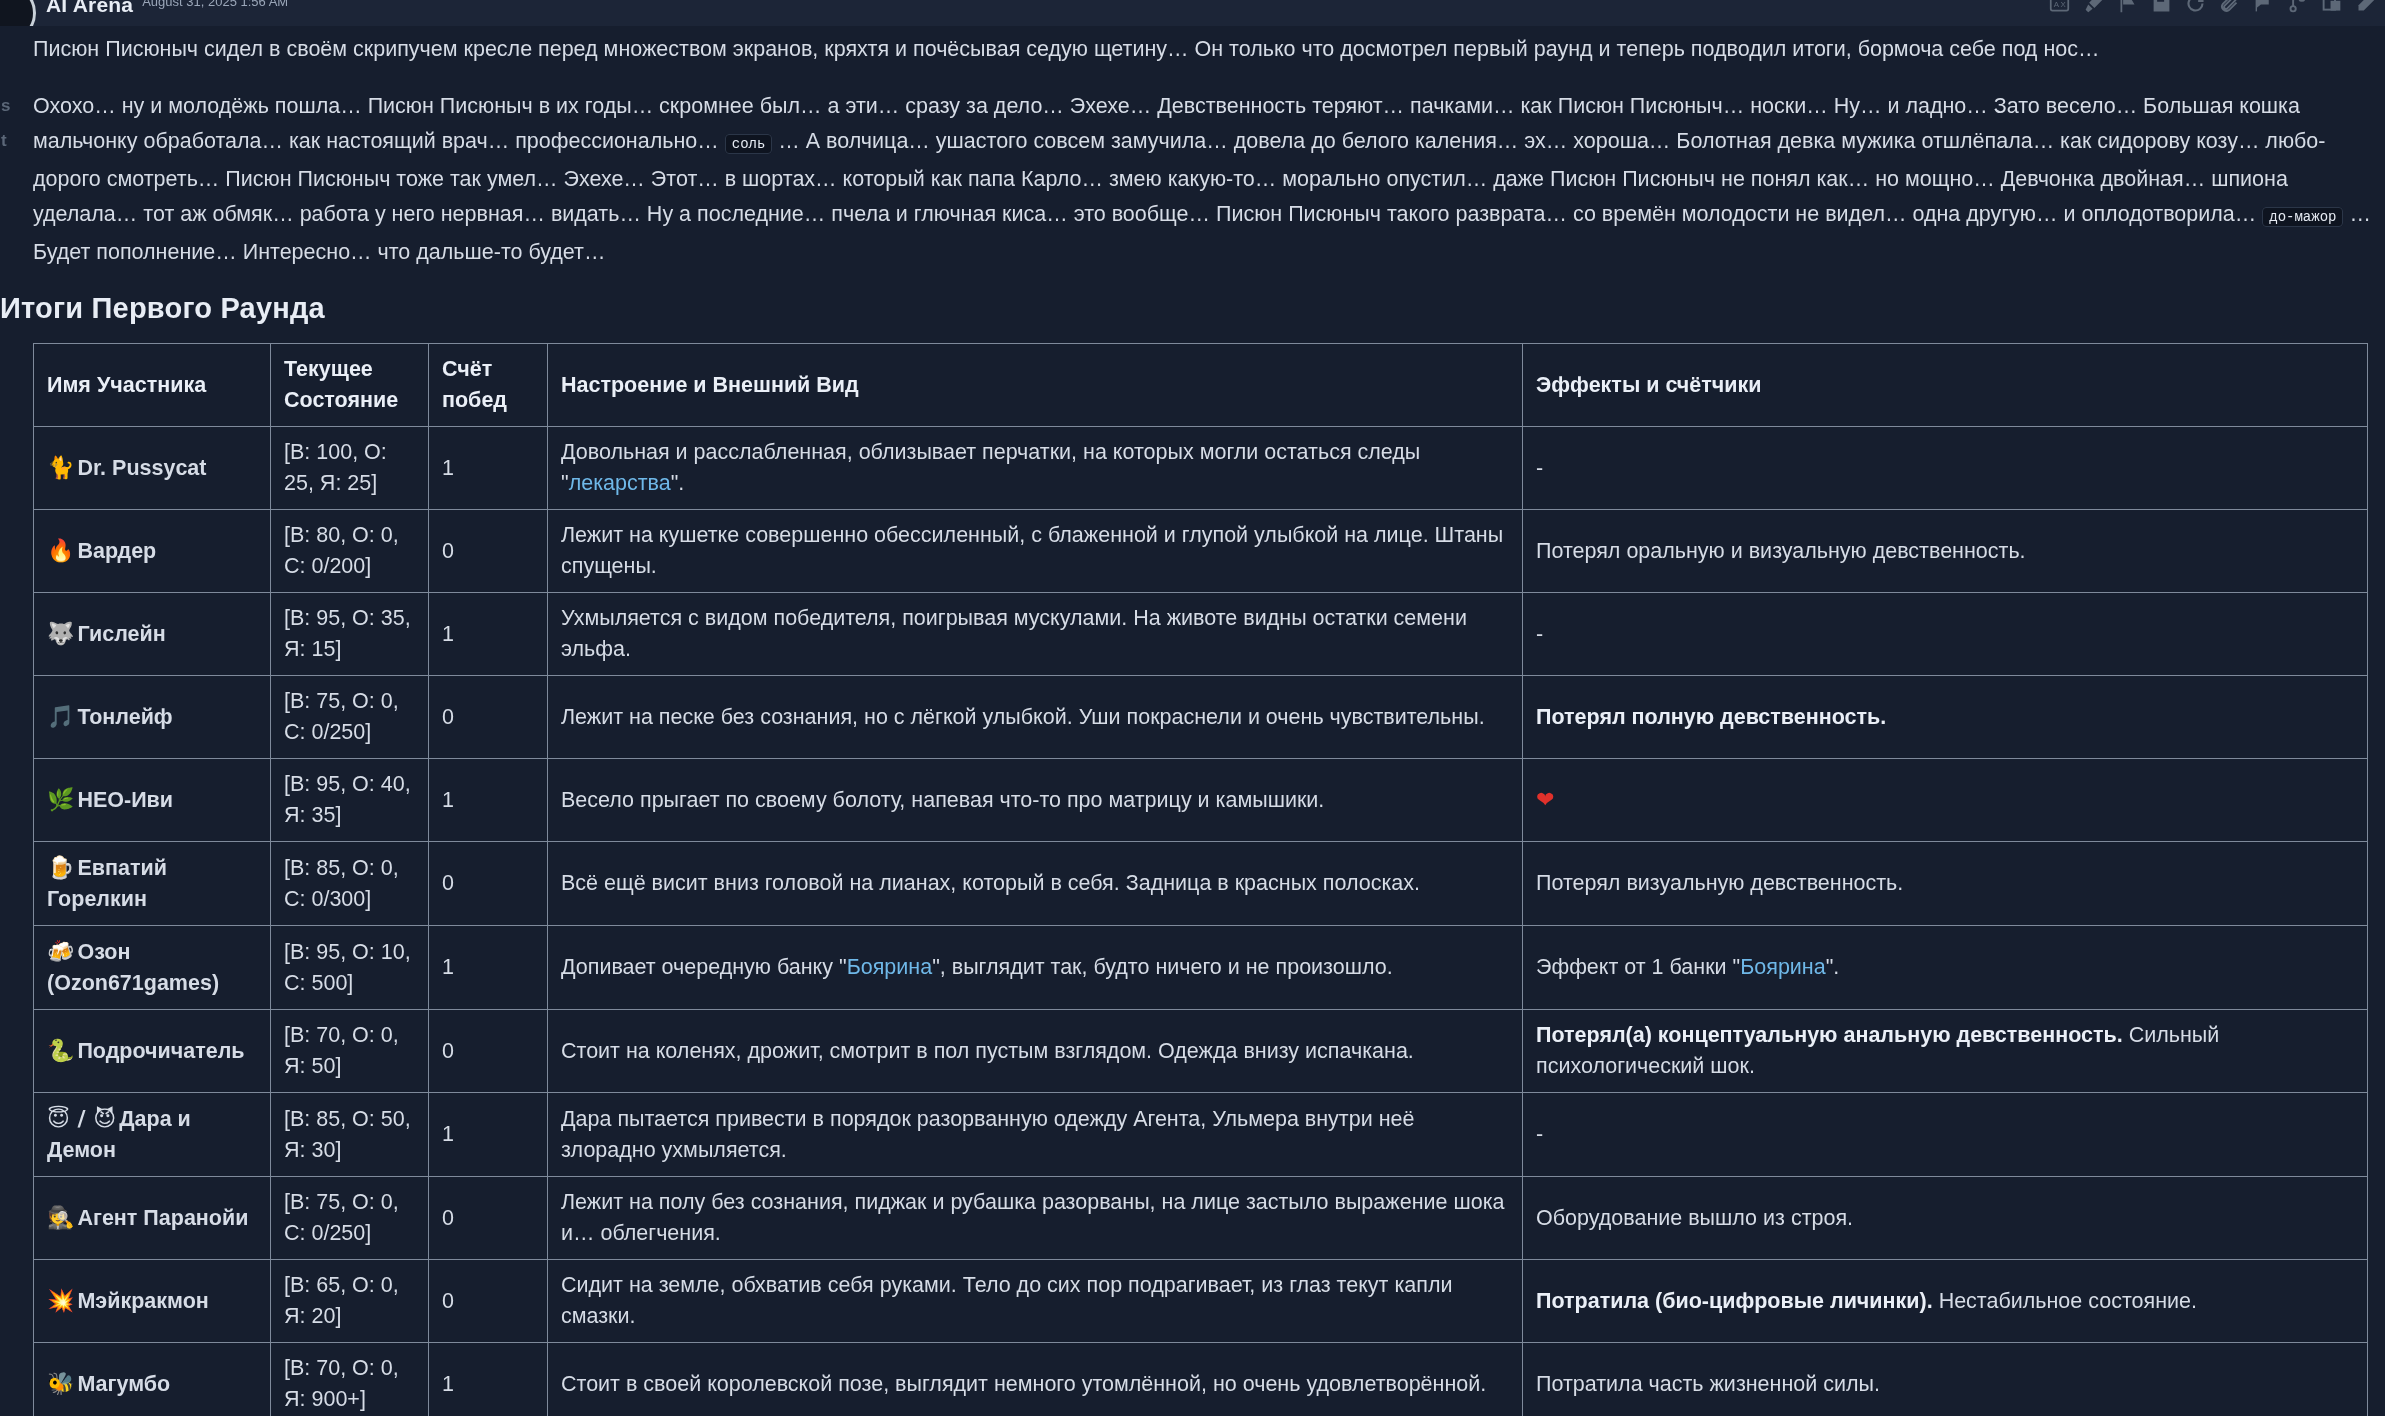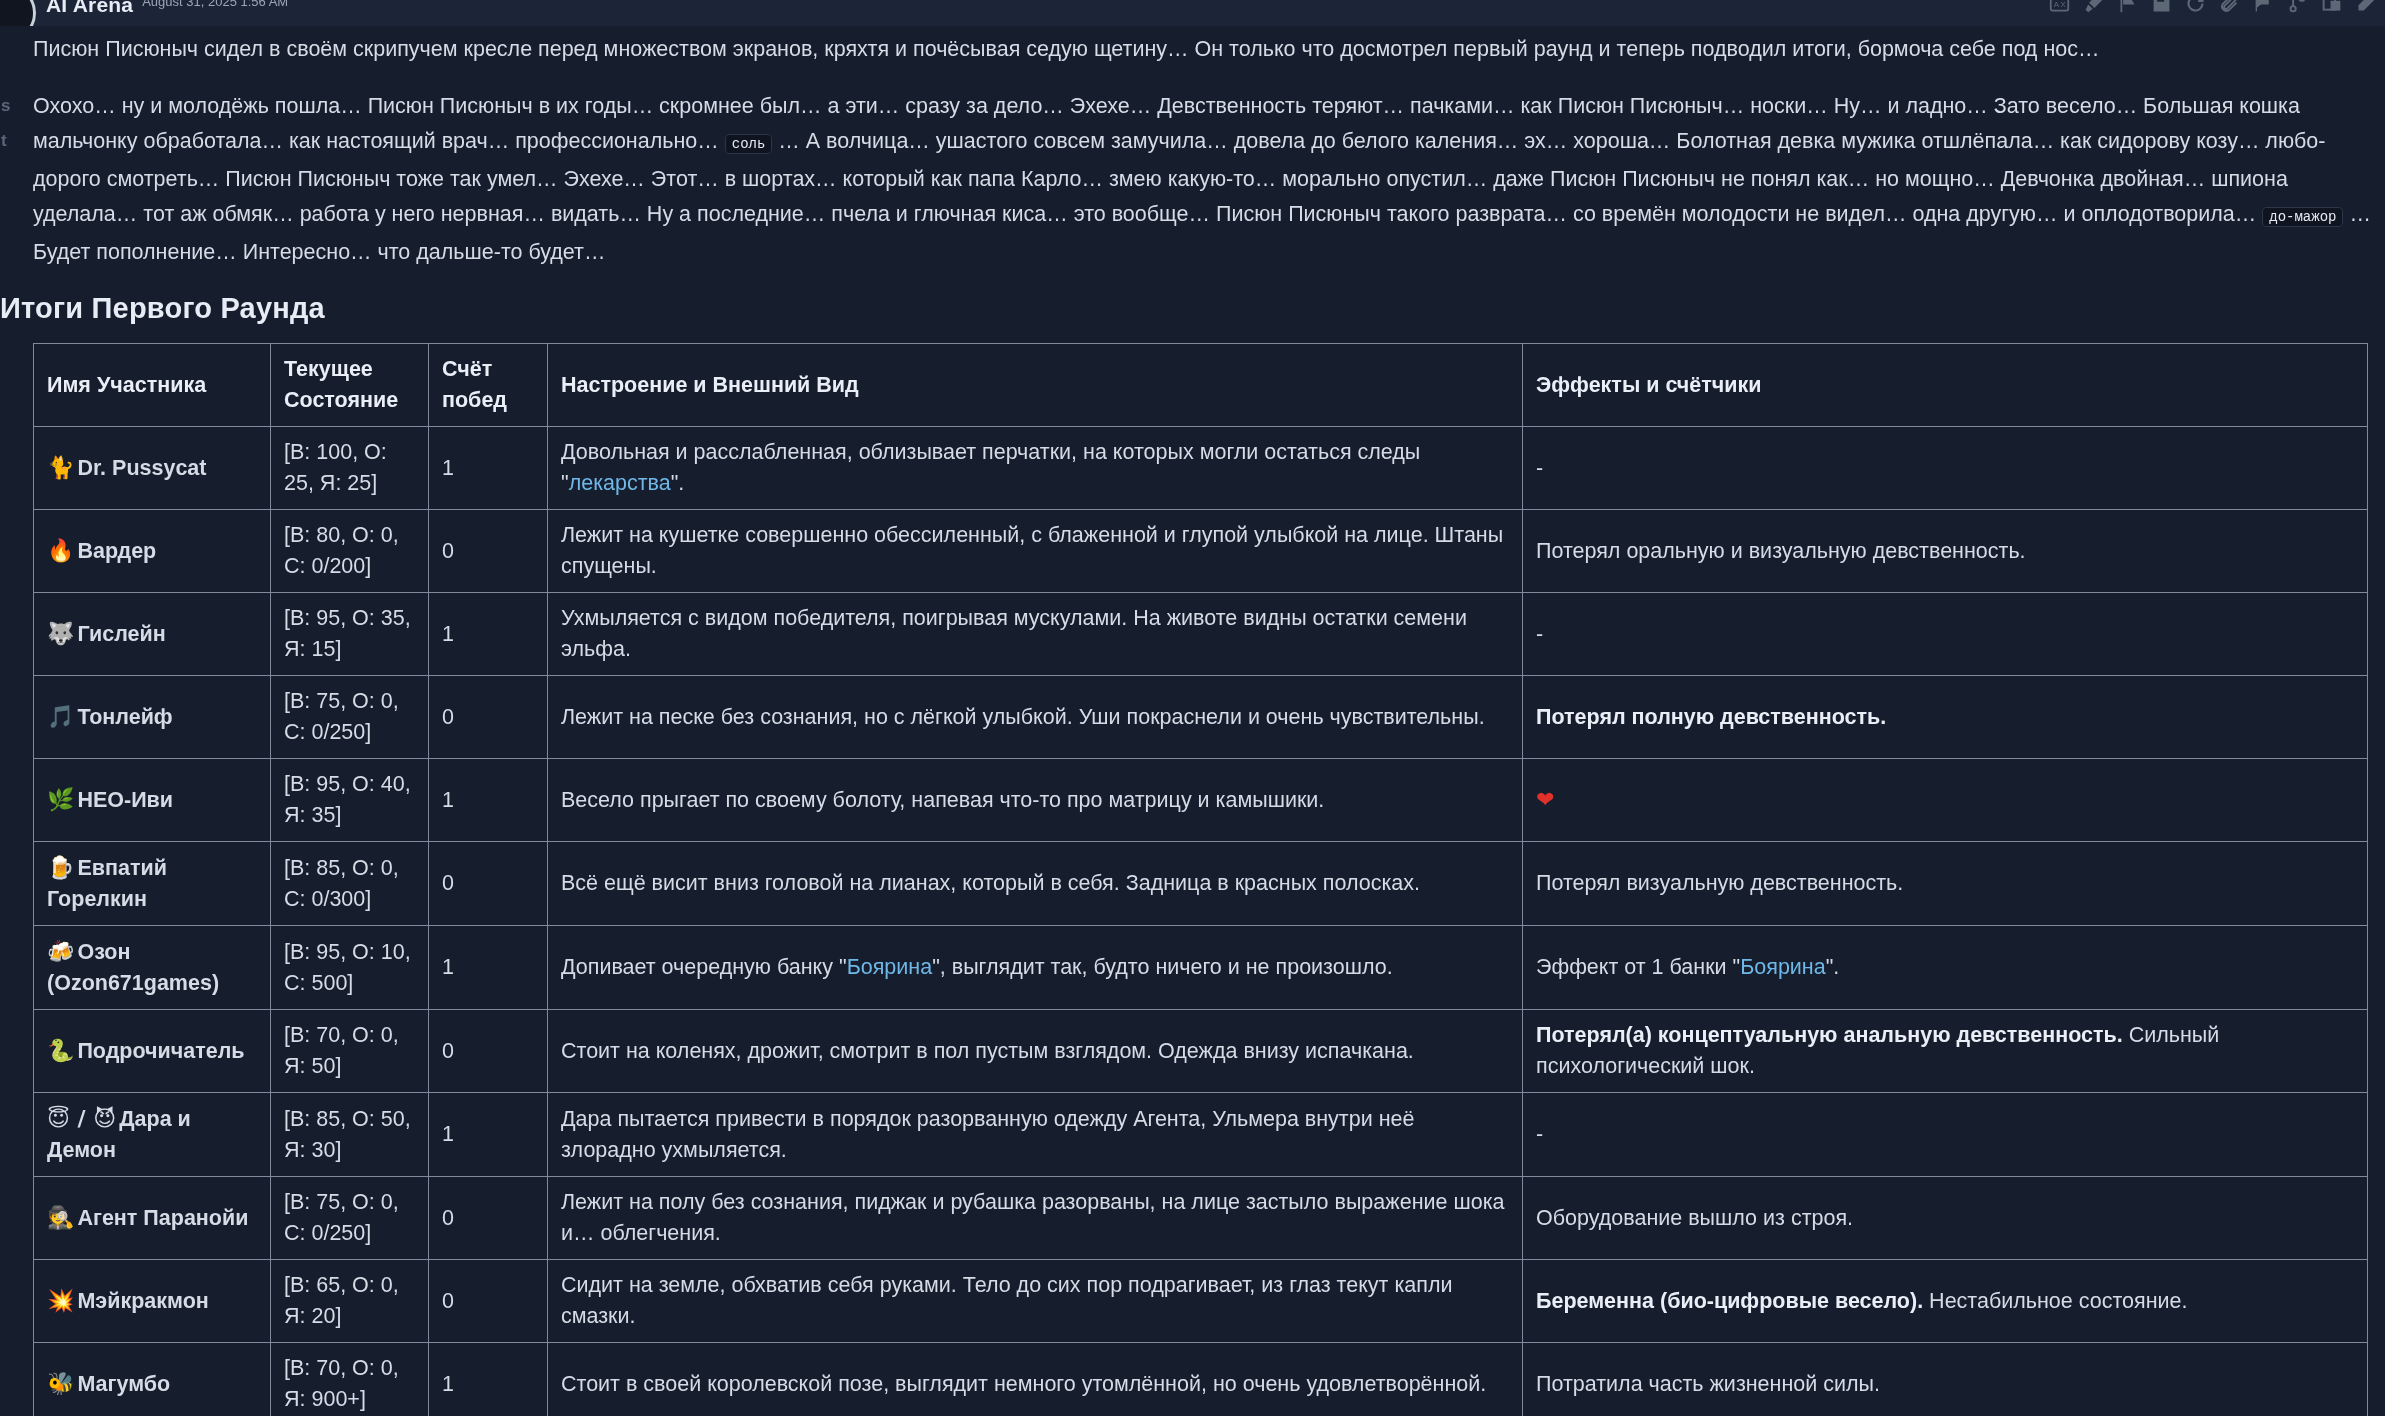--- a/index.html
+++ b/index.html
@@ -335,21 +335,21 @@
             <td>[B: 75, O: 0, С: 0/250]</td>
             <td class="score">0</td>
             <td><span>Лежит на полу без сознания, пиджак и рубашка разорваны, на лице застыло выражение шока и… облегчения.</span></td>
             <td><span>Оборудование вышло из строя.</span></td>
           </tr>
           <tr>
             <td class="name"><span class="emoji">💥</span><span>Мэйкракмон</span></td>
             <td>[B: 65, O: 0, Я: 20]</td>
             <td class="score">0</td>
             <td><span>Сидит на земле, обхватив себя руками. Тело до сих пор подрагивает, из глаз текут капли смазки.</span></td>
-            <td><span class="bold">Беременна (био-цифровые весело).</span><span> Нестабильное состояние.</span></td>
+            <td><span class="bold">Потратила (био-цифровые личинки).</span><span> Нестабильное состояние.</span></td>
           </tr>
           <tr>
             <td class="name"><span class="emoji">🐝</span><span>Магумбо</span></td>
             <td>[B: 70, O: 0, Я: 900+]</td>
             <td class="score">1</td>
             <td><span>Стоит в своей королевской позе, выглядит немного утомлённой, но очень удовлетворённой.</span></td>
             <td><span>Потратила часть жизненной силы.</span></td>
           </tr>
         </tbody>
     </table>

